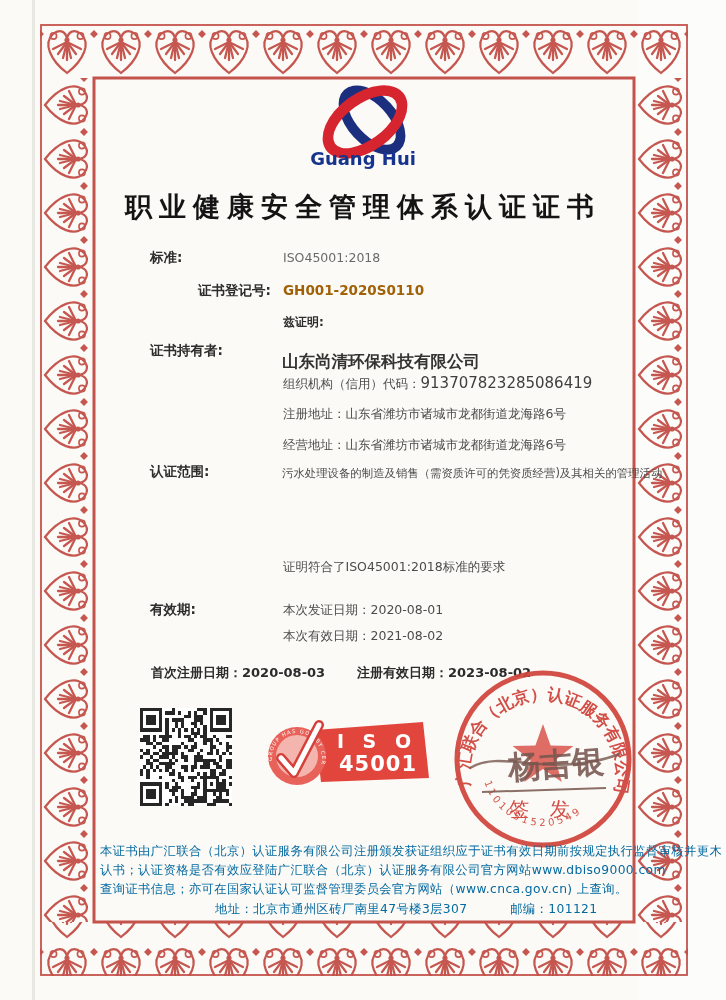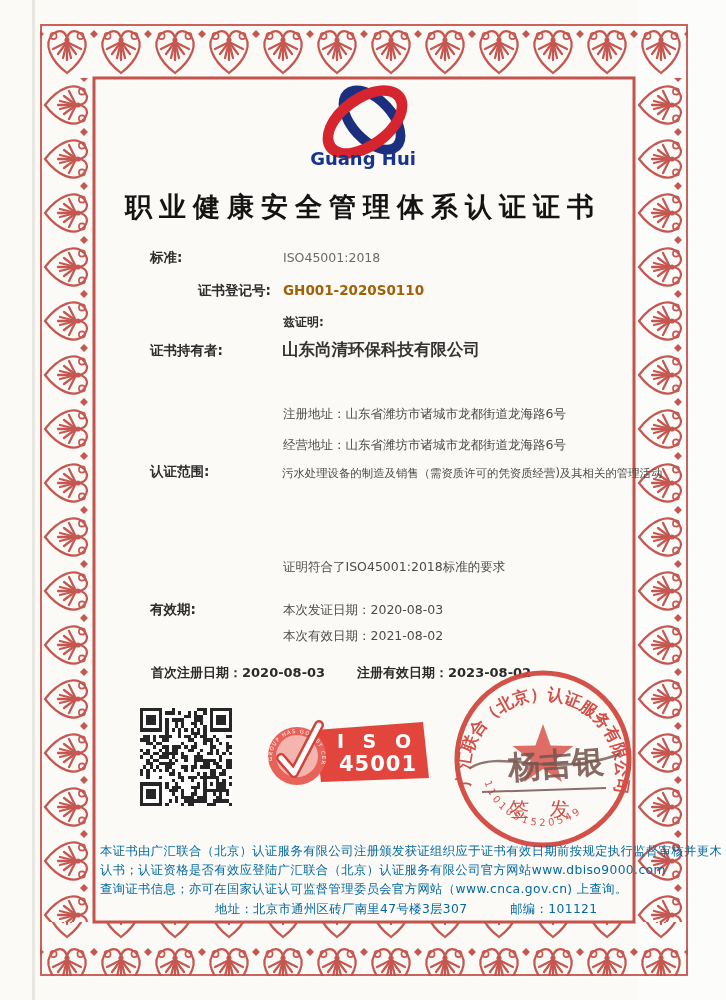--- a/index.html
+++ b/index.html
@@ -23,21 +23,21 @@
   .ring-red{width:74px;height:36px;border:11px solid #d6252e;left:-1px;top:7px;transform:rotate(-36deg);}
   .logo-text{left:0;top:148px;width:726px;text-align:center;color:#16338e;
     font-size:18px;font-weight:bold;letter-spacing:0px;}
 
   .cert-title{left:0;top:189px;width:726px;text-align:center;color:#141414;
     font-size:27px;font-weight:bold;letter-spacing:7px;white-space:nowrap;}
 
   .lbl{color:#2d2d2d;font-weight:bold;font-size:13.5px;white-space:nowrap;}
   .val{color:#4b4b4b;font-size:12.5px;white-space:nowrap;}
   .val-strong{color:#a16207;font-weight:bold;}
-  .holder-name{color:#333;font-weight:bold;font-size:16.5px;white-space:nowrap;}
+  .holder-name{color:#333;font-weight:bold;font-size:16.5px;white-space:nowrap;margin-top:12px;}
   .org-num{font-size:15px;color:#3f3f3f;}
   .scope-val{font-size:11.4px;color:#4b4b4b;white-space:nowrap;}
   .bold-date{color:#2b2b2b;font-weight:bold;font-size:13px;white-space:nowrap;}
 
   .footer-line{color:#0369a1;font-size:12.3px;letter-spacing:.4px;white-space:nowrap;}
 
   svg text{font-family:"DejaVu Sans","Liberation Sans",sans-serif;}
 </style>
 </head>
 <body>
@@ -94,31 +94,34 @@
   <div class="abs val" style="left:283px;top:250px;color:#6a6a6a;">ISO45001:2018</div>
 
   <div class="abs lbl" style="left:150px;top:282px;margin-left:48px;">证书登记号:</div>
   <div class="abs val val-strong" style="left:283px;top:282px;font-size:13.5px;">GH001-2020S0110</div>
 
   <div class="abs lbl" style="left:283px;top:314px;font-size:12px;">兹证明:</div>
 
   <div class="abs lbl" style="left:150px;top:342px;">证书持有者:</div>
   <div class="abs holder-name" style="left:282px;top:339px;">山东尚清环保科技有限公司</div>
 
+  <div class="abs val" style="left:283px;top:374px;">
+    <span>组织机构（信用）代码：</span><span class="org-num">913707823285086419</span>
+  </div>
 
   <div class="abs val" style="left:283px;top:406px;">注册地址：山东省潍坊市诸城市龙都街道龙海路6号</div>
   <div class="abs val" style="left:283px;top:437px;">经营地址：山东省潍坊市诸城市龙都街道龙海路6号</div>
 
   <div class="abs lbl" style="left:150px;top:463px;">认证范围:</div>
   <div class="abs scope-val" style="left:282px;top:466px;">污水处理设备的制造及销售（需资质许可的凭资质经营)及其相关的管理活动</div>
 
   <div class="abs val" style="left:283px;top:559px;">证明符合了ISO45001:2018标准的要求</div>
 
   <div class="abs lbl" style="left:150px;top:601px;">有效期:</div>
-  <div class="abs val" style="left:283px;top:602px;">本次发证日期：2020-08-03</div>
+  <div class="abs val" style="left:283px;top:602px;">本次发证日期：2020-08-01</div>
   <div class="abs val" style="left:283px;top:628px;">本次有效日期：2021-08-02</div>
 
   <div class="abs bold-date" style="left:151px;top:664px;">首次注册日期：2020-08-03</div>
   <div class="abs bold-date" style="left:357px;top:664px;">注册有效日期：2023-08-02</div>
 
   <svg class="abs" style="left:140px;top:708px;" width="92" height="98" viewBox="0 0 29 29" preserveAspectRatio="none" shape-rendering="crispEdges">
     <rect x="0" y="0" width="29" height="29" fill="#ffffff"></rect>
     <g id="qr-cells" fill="#262626">
         <rect x="10" y="0" width="1" height="1"></rect>
         <rect x="18" y="0" width="1" height="1"></rect>

